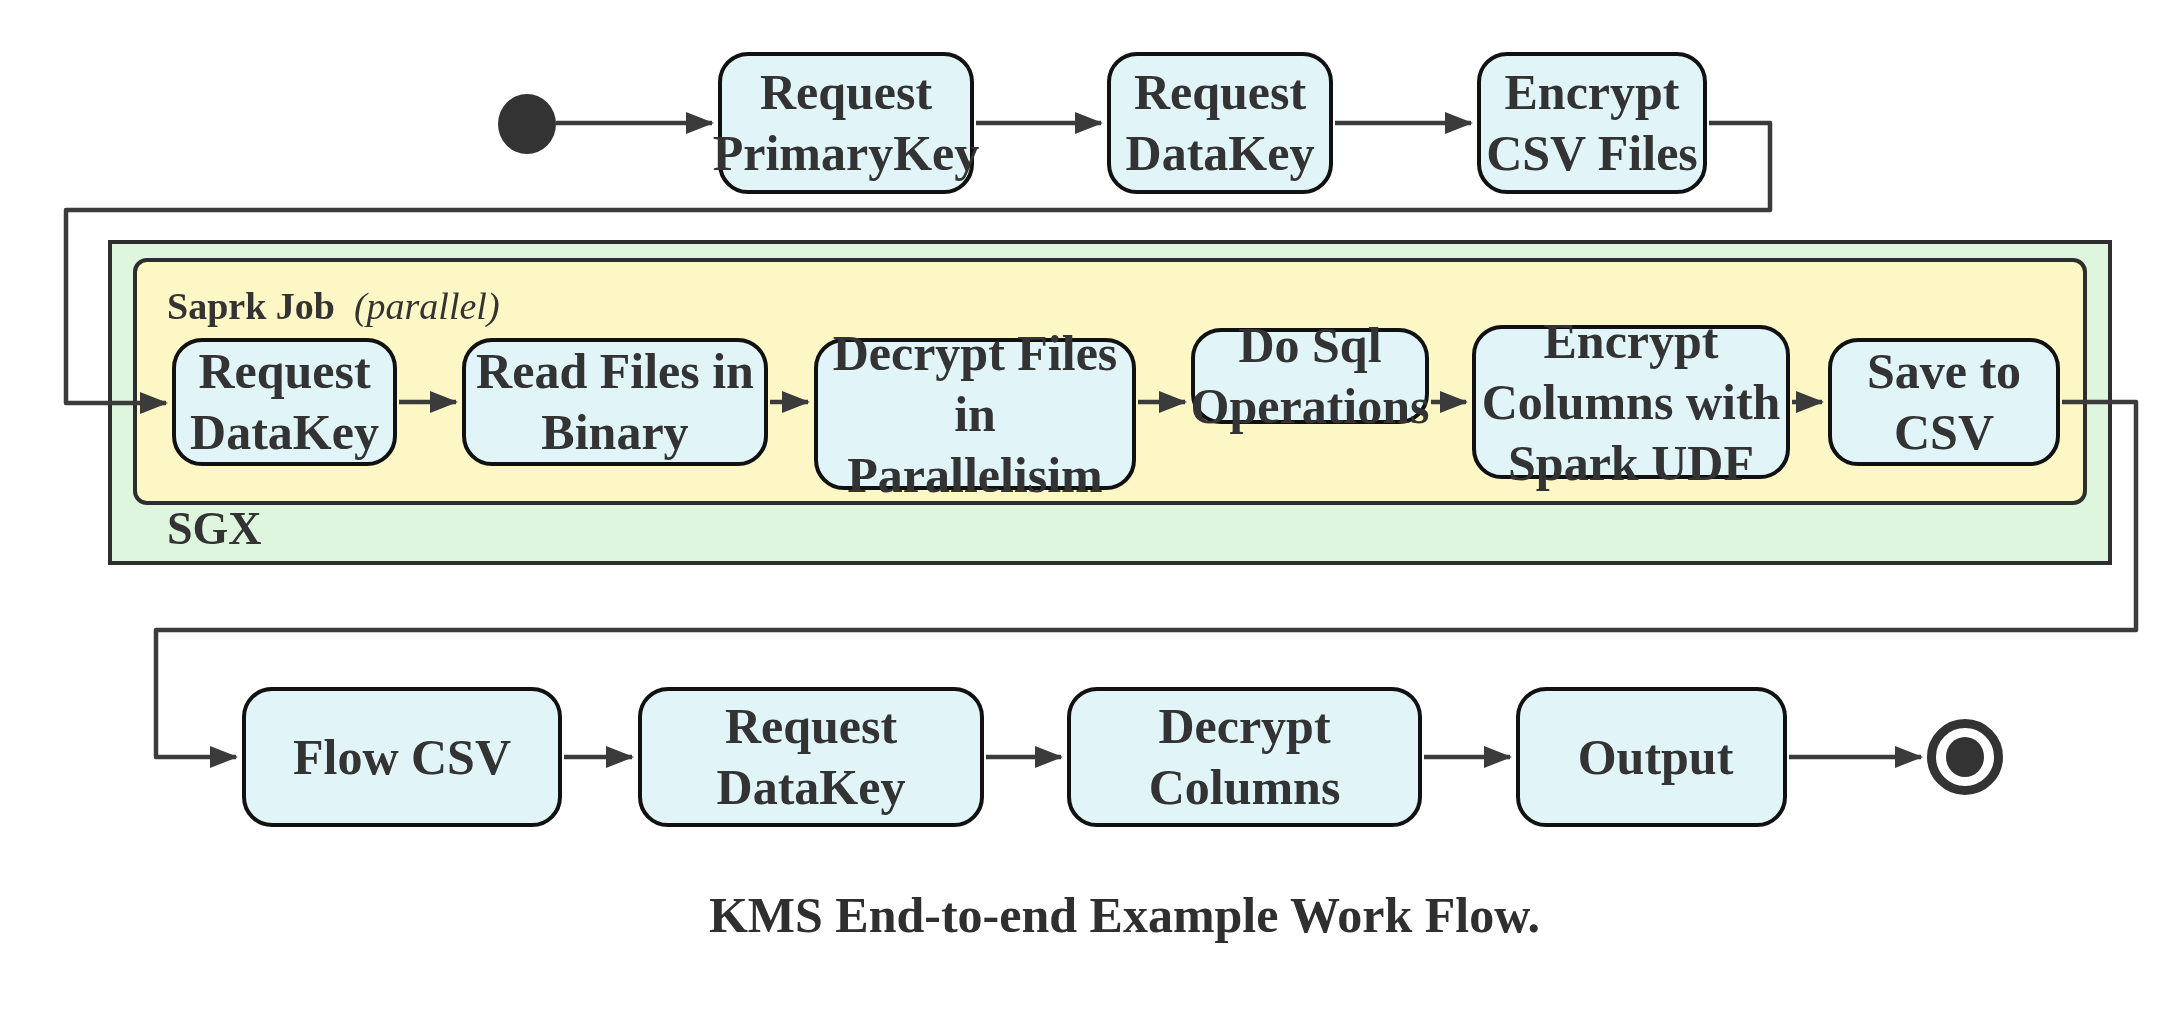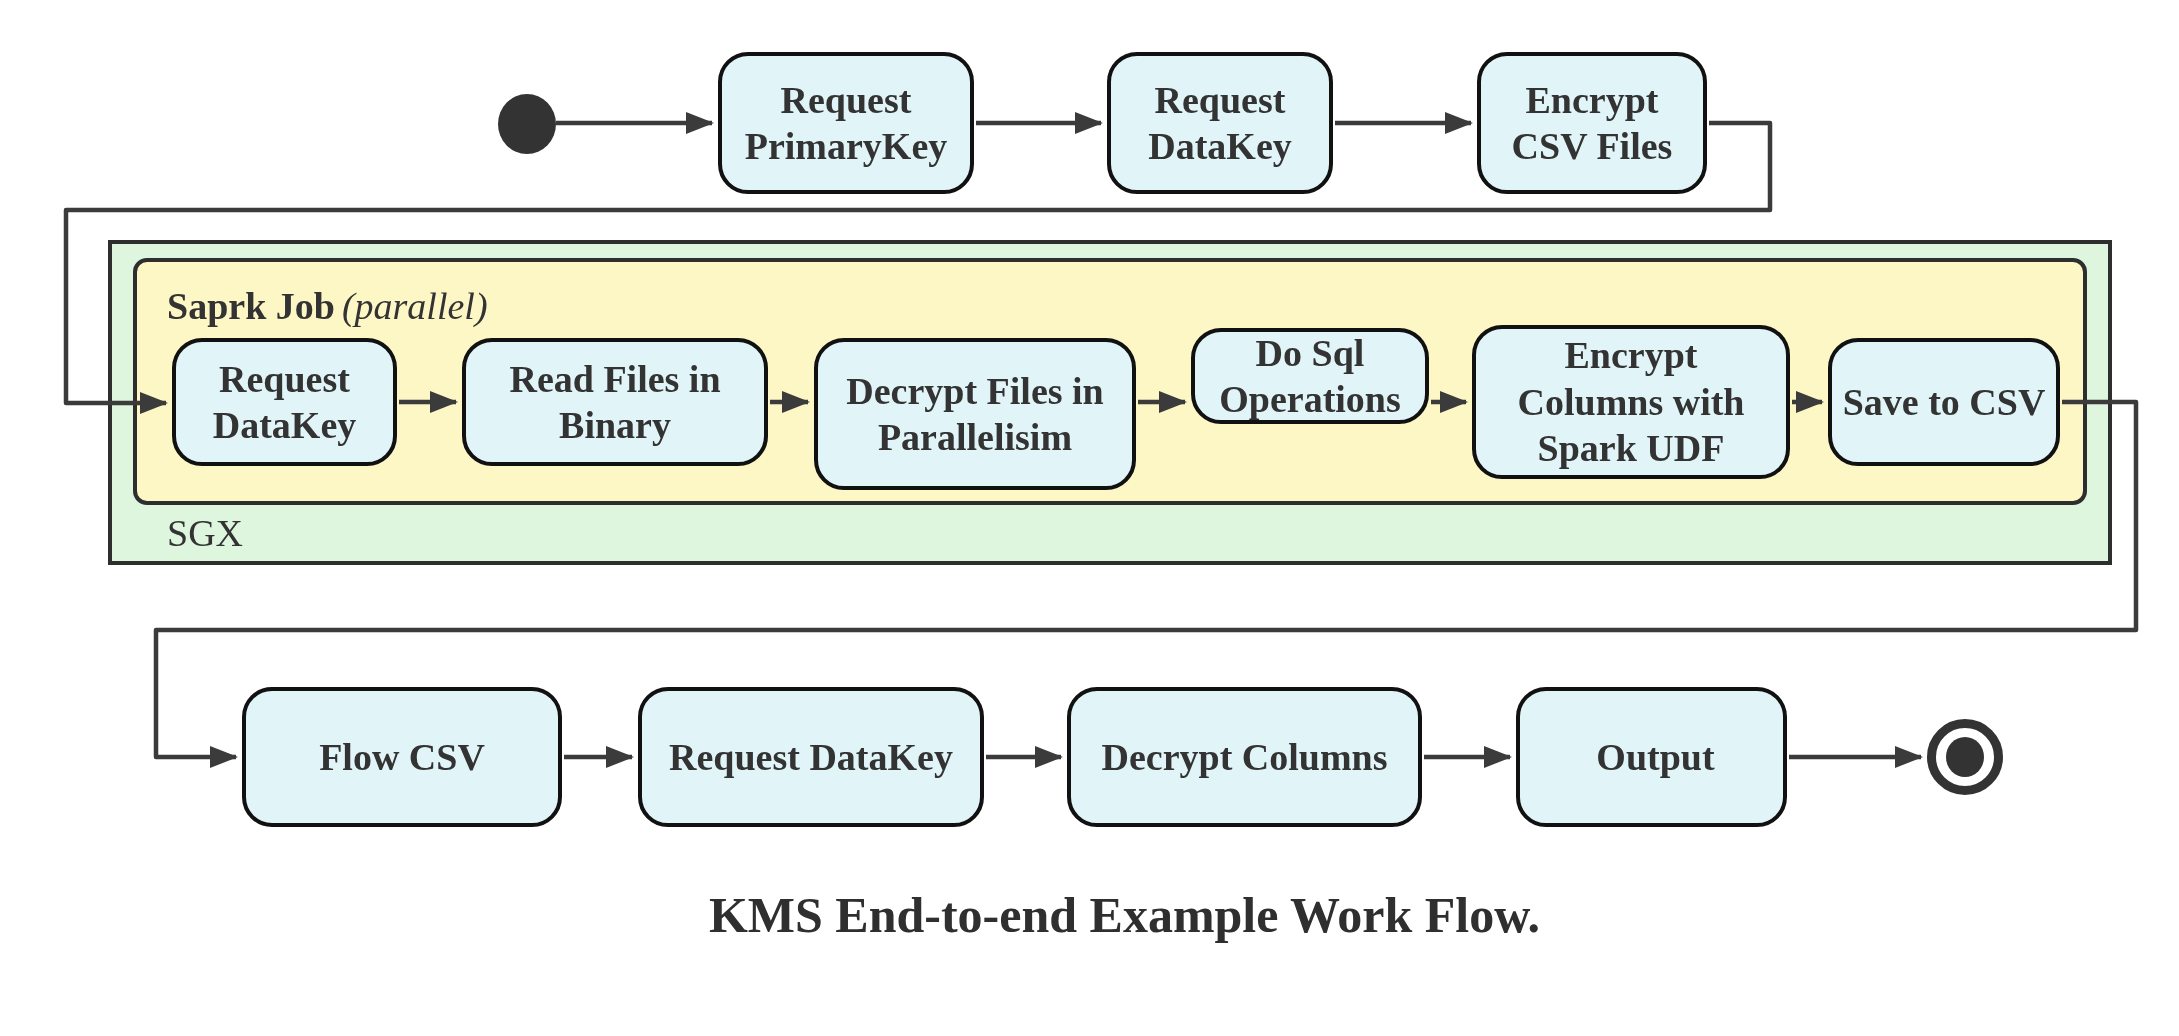--- a/index.html
+++ b/index.html
@@ -18,31 +18,31 @@
   }
   .spark{
     left:133px;top:258px;width:1954px;height:247px;
     background:#fdf6c5;border:4px solid #2e2e2e;border-radius:14px;z-index:2;
   }
   .spark-title{
     position:absolute;left:30px;top:22px;
     font-size:38px;color:#333;white-space:nowrap;z-index:3;
   }
   .spark-title .bold{font-weight:bold;margin-top:39px;}
-  .spark-title .ital{font-style:italic;margin-left:7px;}
+  .spark-title .ital{font-style:italic;margin-left:19px;}
   .sgx-label{
     position:absolute;left:55px;bottom:6px;
-    font-size:38px;font-weight:normal;color:#333;z-index:3;
+    font-size:46px;font-weight:bold;color:#333;z-index:3;
   }
   
   .node{
     position:absolute;box-sizing:border-box;
     background:#e1f5f9;border:4px solid #111111;border-radius:30px;
     display:flex;align-items:center;justify-content:center;
-    text-align:center;font-weight:bold;font-size:38px;line-height:1.22;
+    text-align:center;font-weight:bold;font-size:50px;line-height:1.22;
     color:#333333;white-space:pre-line;z-index:10;
   }
   .start-node{
     position:absolute;left:498px;top:94px;width:58px;height:60px;
     background:#333333;border-radius:50%;z-index:10;
   }
   .end-node{
     position:absolute;left:1927px;top:719px;width:76px;height:76px;
     box-sizing:border-box;border:9px solid #333333;border-radius:50%;
     background:#ffffff;z-index:10;display:flex;align-items:center;justify-content:center;

